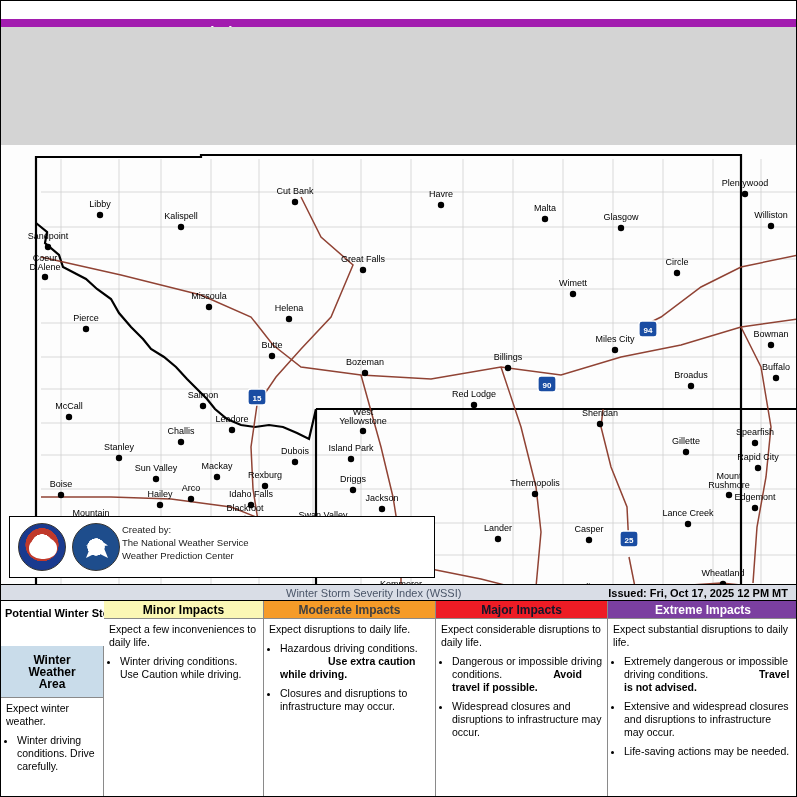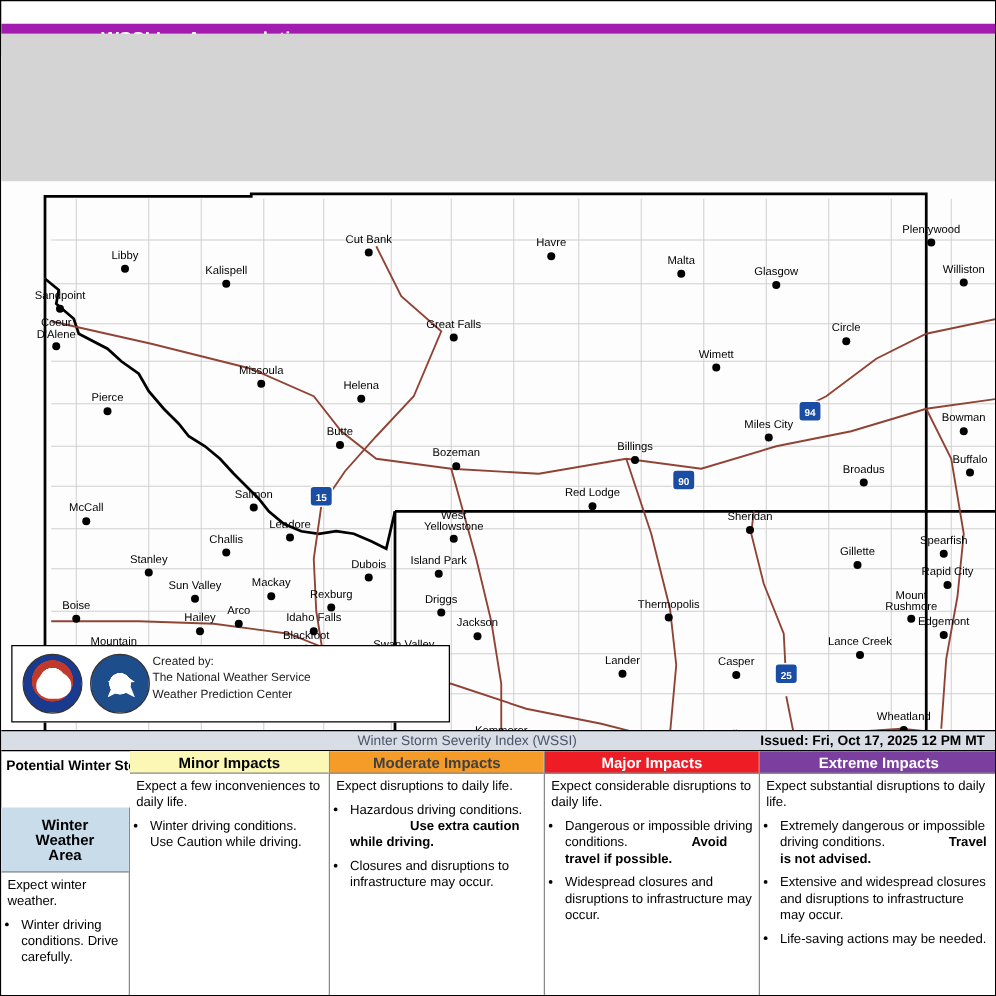--- a/index.html
+++ b/index.html
@@ -62,21 +62,21 @@
   }
   .shieldtext {
     font-family: "Liberation Sans", sans-serif;
     font-size: 8px; font-weight: bold;
     fill: #ffffff;
   }
 
   
   #creditbox {
     position: absolute; left: 8px; top: 489px;
-    width: 351px; height: 62px;
+    width: 426px; height: 62px;
     background: #ffffff;
     border: 1px solid #000;
   }
   #credit-text {
     position: absolute; left: 112px; top: 6px;
     font-size: 9.5px; color: #1a1a1a; line-height: 13px;
   }
   .logo-nws {
     position: absolute; left: 8px; top: 6px;
     width: 48px; height: 48px;
@@ -568,21 +568,21 @@
         <div class="legend-head" style="background: rgb(245, 155, 40); color: #404040;">Moderate Impacts</div>
         <div class="legend-body">
           <p>Expect disruptions to daily life.</p>
           <ul>
             <li>Hazardous driving conditions. <b>Use extra caution while driving.</b></li>
             <li>Closures and disruptions to infrastructure may occur.</li>
           </ul>
         </div>
       </div>
       <div class="legend-col w-maj">
-        <div class="legend-head dark" style="background: rgb(238, 28, 37); color: #ffffff;">Major Impacts</div>
+        <div class="legend-head dark" style="background: rgb(238, 28, 37); color: #0f172a;">Major Impacts</div>
         <div class="legend-body">
           <p>Expect considerable disruptions to daily life.</p>
           <ul>
             <li>Dangerous or impossible driving conditions. <b>Avoid travel if possible.</b></li>
             <li>Widespread closures and disruptions to infrastructure may occur.</li>
           </ul>
         </div>
       </div>
       <div class="legend-col w-ext">
         <div class="legend-head dark" style="background: rgb(123, 63, 160); color: rgb(255, 255, 255);">Extreme Impacts</div>

